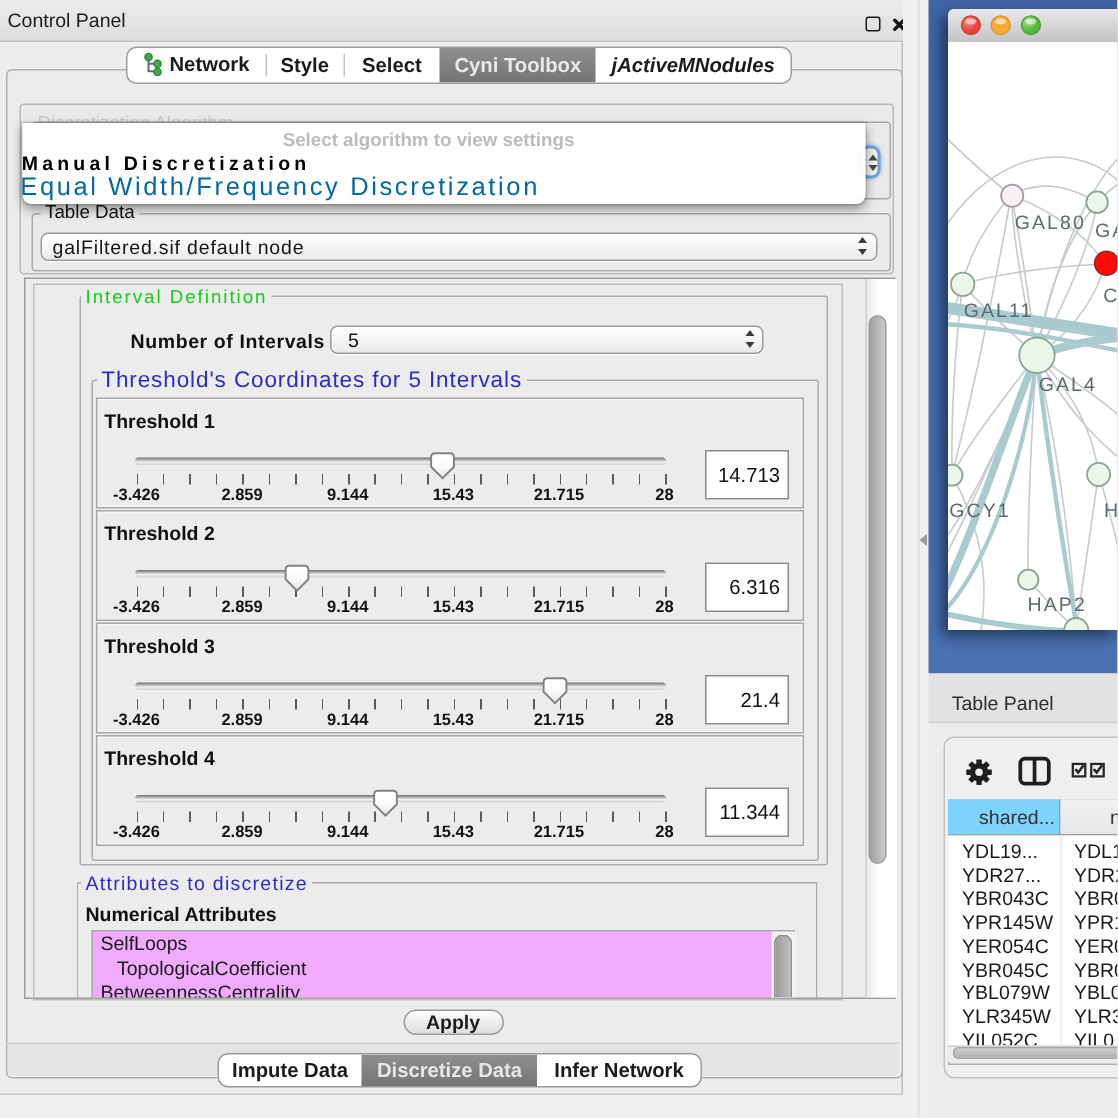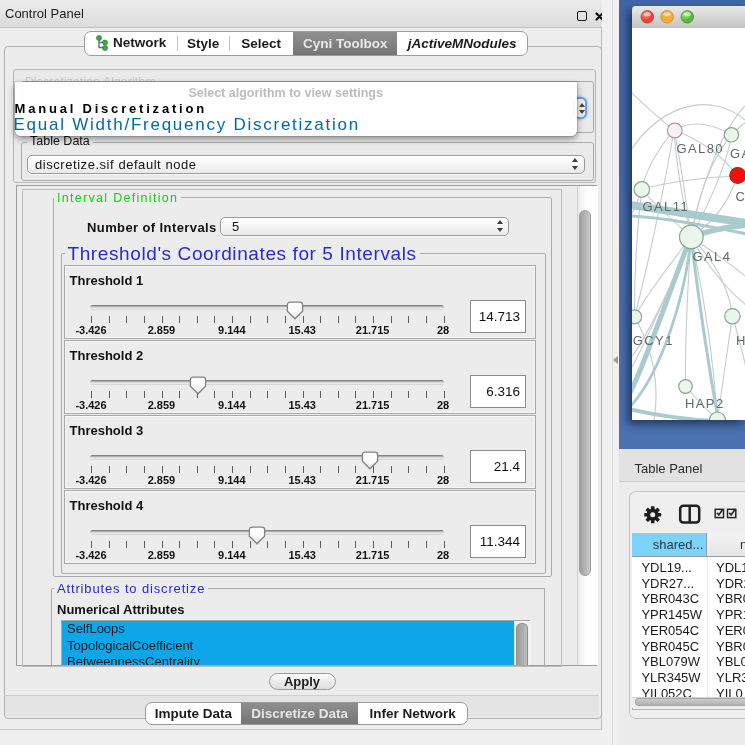--- a/index.html
+++ b/index.html
@@ -51,21 +51,21 @@
 
 <div class="abs" style="left:573px;top:97px;width:14px;height:22px;border:2.4px solid #6ba3d9;border-radius:6px;background:#f0f0f0;box-shadow:0 0 3px rgba(90,150,215,.8);box-sizing:border-box;"></div>
 <div class="carets2" style="position:absolute;left:578.5px;top:103px;height:11px;width:6px;">
     <b style="position:absolute;left:0;top:0;width:0;height:0;border-left:3px solid transparent;border-right:3px solid transparent;border-bottom:4px solid #444;"></b>
     <b style="position:absolute;left:0;bottom:0;width:0;height:0;border-left:3px solid transparent;border-right:3px solid transparent;border-top:4px solid #444;"></b>
   </div>
 
 <div class="abs" style="left:20.6px;top:141.5px;width:571px;height:37.5px;border:1px solid #ababab;border-radius:3px;"></div>
 <div class="gtitle" style="left:27px;top:135px;background:#eaeaea;color:#111;">Table Data</div>
 <div class="abs combo" style="left:26.5px;top:154.5px;width:558px;height:19.5px;box-sizing:border-box;"></div>
-<div class="abs" style="left:35px;top:154.5px;height:19.5px;line-height:19.5px;font-size:13px;letter-spacing:0.55px;color:#141414;">discretize.sif default node</div>
+<div class="abs" style="left:35px;top:154.5px;height:19.5px;line-height:19.5px;font-size:13px;letter-spacing:0.55px;color:#141414;">galFiltered.sif default node</div>
 <div class="carets" style="left:572px;top:158px;height:12px;">
     <b class="up"></b>
     <b class="dn"></b>
   </div>
 
 <div class="abs" style="left:14.7px;top:81.5px;width:562.5px;height:54px;background:rgba(255,255,255,.95);border-radius:0 0 6px 6px;box-shadow:0 3px 7px rgba(0,0,0,.4),0 0 0 1px rgba(0,0,0,.12);z-index:50;"></div>
 <div class="abs" style="left:14.7px;top:85.5px;width:542px;text-align:center;font-size:12.5px;font-weight:bold;color:#bcbcbc;z-index:51;">Select algorithm to view settings</div>
 <div class="abs" style="left:14.5px;top:102px;height:13px;line-height:13px;font-size:13px;font-weight:bold;letter-spacing:2.8px;color:#000;z-index:51;">Manual Discretization</div>
 <div class="abs" style="left:13.5px;top:118px;height:13px;line-height:13px;font-size:17px;letter-spacing:1.75px;color:#0369a1;z-index:51;">Equal Width/Frequency Discretization</div>
 
@@ -81,21 +81,21 @@
 
 <div class="abs" style="left:87px;top:220px;font-size:13px;font-weight:bold;letter-spacing:0.4px;color:#111;">Number of Intervals</div>
 <div class="abs combo" style="left:220px;top:216.5px;width:289px;height:19.5px;box-sizing:border-box;"></div>
 <div class="abs" style="left:232px;top:216.5px;height:19.5px;line-height:19.5px;font-size:13px;color:#141414;">5</div>
 <div class="carets" style="left:497px;top:220px;height:12px;">
     <b class="up"></b>
     <b class="dn"></b>
   </div>
 
 <div class="abs" style="left:61px;top:253px;width:482.5px;height:318.5px;border:1px solid #ababab;border-radius:2px;"></div>
-<div class="gtitle" style="left:64.5px;top:246.5px;color:#2a2ad0;font-size:19px;letter-spacing:0.6px;">Threshold's Coordinates for 5 Intervals</div>
+<div class="gtitle" style="left:64.5px;top:246.5px;color:#2a2ad0;font-size:15px;letter-spacing:0.6px;">Threshold's Coordinates for 5 Intervals</div>
 
 <div class="abs" style="left:63.5px;top:265px;width:472px;height:74px;background:#ececec;border:1px solid #a8a8a8;box-shadow:inset 0 0 0 1px #f6f6f6;box-sizing:border-box;"></div>
 <div class="abs" style="left:69.5px;top:272.5px;font-size:13px;font-weight:bold;color:#111;">Threshold 1</div>
 <div class="abs" style="left:90px;top:305px;width:353.5px;height:5px;border-radius:3px;background:linear-gradient(180deg,#6e6e6e,#efefef 60%,#cfcfcf);"></div>
 <div class="abs" style="left:90.5px;top:315.5px;width:354px;height:7px;background:repeating-linear-gradient(90deg,#5c5c5c 0,#5c5c5c 1px,transparent 1px,transparent 17.625px);"></div>
 <div class="abs" style="left:91px;top:324px;font-size:11px;font-weight:bold;color:#111;transform:translateX(-50%);">-3.426</div>
 <div class="abs" style="left:161.4px;top:324px;font-size:11px;font-weight:bold;color:#111;transform:translateX(-50%);">2.859</div>
 <div class="abs" style="left:231.8px;top:324px;font-size:11px;font-weight:bold;color:#111;transform:translateX(-50%);">9.144</div>
 <div class="abs" style="left:302.2px;top:324px;font-size:11px;font-weight:bold;color:#111;transform:translateX(-50%);">15.43</div>
 <div class="abs" style="left:372.6px;top:324px;font-size:11px;font-weight:bold;color:#111;transform:translateX(-50%);">21.715</div>
@@ -171,23 +171,23 @@
         <stop offset="1" stop-color="#e4e4e4"></stop>
       </linearGradient>
     </defs>
     <path d="M4,1.2 h10 q2.6,0 2.6,2.6 v6.4 l-7.6,7.6 l-7.6,-7.6 v-6.4 q0,-2.6 2.6,-2.6 z" fill="url(#th3)" stroke="#828282" stroke-width="1.3"></path>
   </svg>
 <div class="abs" style="left:470px;top:525px;width:56px;height:33px;background:#fff;border:1px solid #8b8b8b;box-sizing:border-box;text-align:right;line-height:31px;font-size:13.5px;color:#111;padding-right:5px;">11.344</div>
 
 <div class="abs" style="left:51px;top:588px;width:492px;height:78px;border:1px solid #ababab;border-bottom:none;border-top-left-radius:2px;"></div>
 <div class="gtitle" style="left:54px;top:581.5px;color:#2a2ad0;font-size:13px;letter-spacing:0.85px;">Attributes to discretize</div>
 <div class="abs" style="left:57px;top:602px;font-size:13px;font-weight:bold;color:#111;">Numerical Attributes</div>
-<div class="abs" style="left:61px;top:620px;width:469px;height:45.5px;background:#0ea5e9;border:1px solid #a8a8a8;box-sizing:border-box;overflow:hidden;">
+<div class="abs" style="left:61px;top:620px;width:469px;height:45.5px;background:#f0abfc;border:1px solid #a8a8a8;box-sizing:border-box;overflow:hidden;">
   <div style="padding-left:5px;height:16.6px;line-height:16.6px;font-size:13px;color:#1a1a1a;">SelfLoops</div>
-  <div style="padding-left:5px;height:16.6px;line-height:16.6px;font-size:13px;color:#1a1a1a;">TopologicalCoefficient</div>
+  <div style="padding-left:16px;height:16.6px;line-height:16.6px;font-size:13px;color:#1a1a1a;">TopologicalCoefficient</div>
   <div style="padding-left:5px;height:16.6px;line-height:16.6px;font-size:13px;color:#1a1a1a;">BetweennessCentrality</div>
 </div>
 <div class="abs" style="left:514px;top:620.5px;width:15.5px;height:44.5px;background:#f2f2f2;border-left:1px solid #dcdcdc;"></div>
 <div class="abs" style="left:516px;top:623px;width:11.5px;height:42px;border-radius:5.5px 5.5px 0 0;background:linear-gradient(90deg,#9a9a9a,#bfbfbf);border:1px solid #8f8f8f;border-bottom:none;box-sizing:border-box;"></div>
 
 <div class="abs" style="left:268.5px;top:672.5px;width:67px;height:17.5px;border-radius:9px;border:1px solid #9a9a9a;background:linear-gradient(180deg,#fdfdfd,#ececec 50%,#dedede);box-sizing:border-box;text-align:center;line-height:16px;font-size:13px;font-weight:bold;color:#1d1d1d;">Apply</div>
 
 <div class="abs" style="left:4px;top:694.5px;width:595px;height:1px;background:#cfcfcf;"></div>
 <div class="abs" style="left:4.5px;top:695.5px;width:594px;height:21.5px;background:#e4e4e4;border-radius:0 0 4px 4px;"></div>
 

